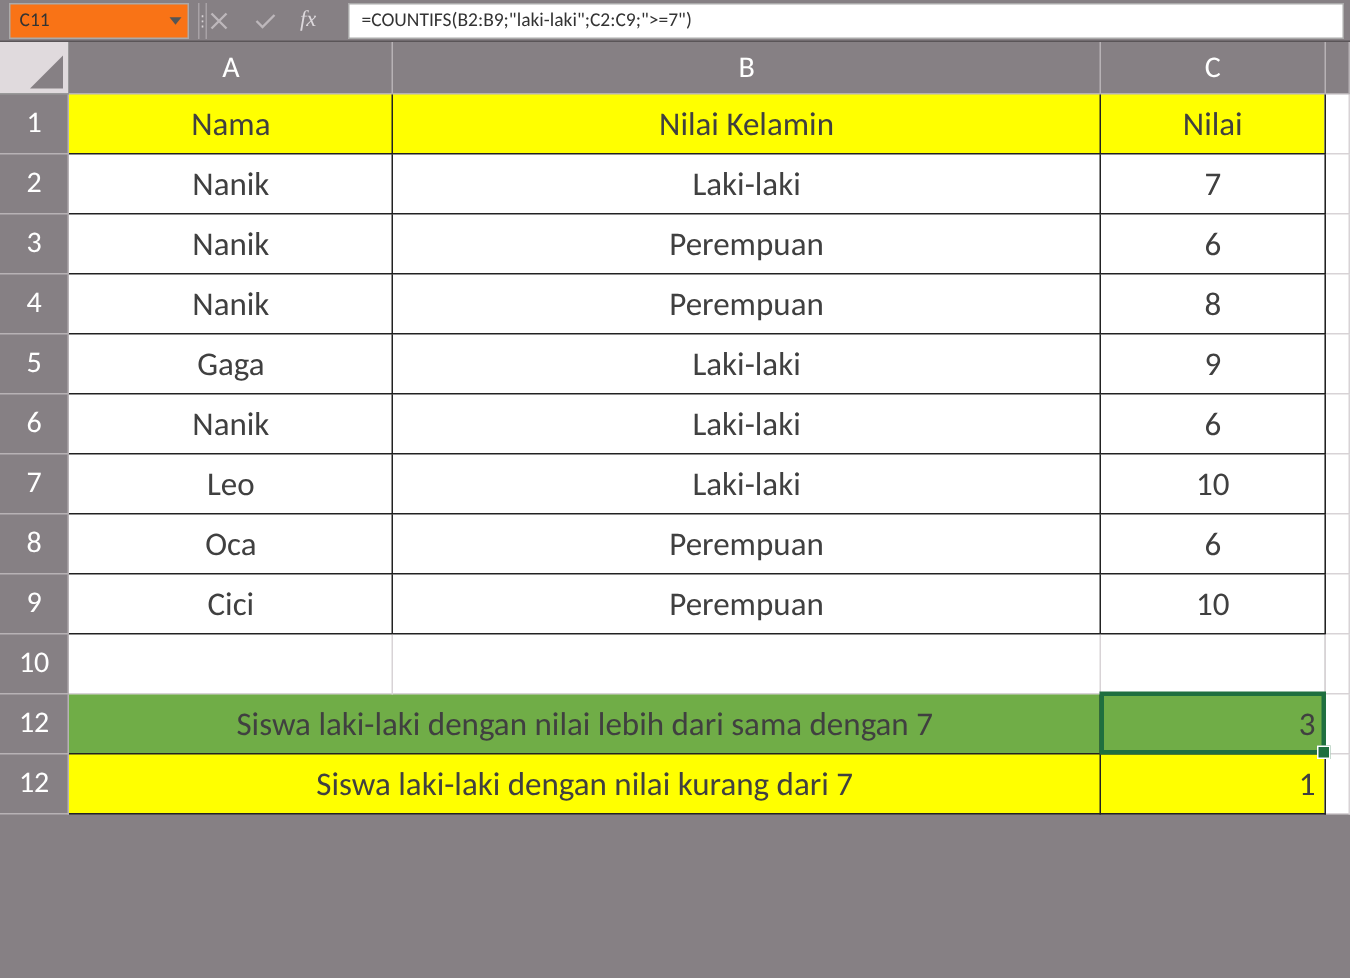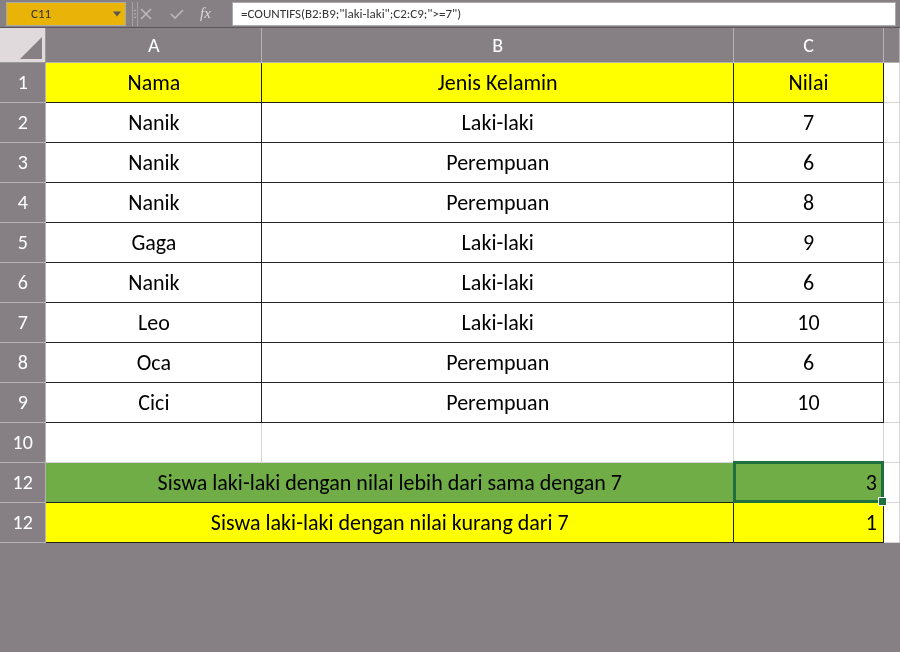--- a/index.html
+++ b/index.html
@@ -16,26 +16,26 @@
     display: flex;
     align-items: center;
     height: 28px;
     background: #868084;
     border-bottom: 1px solid #5a5558;
     padding: 0;
   }
   .name-box {
     width: 120px;
     height: 24px;
-    background: #eab308;
+    background: #f97316;
     border: 1px solid #aaa;
     margin: 2px 4px 2px 6px;
     display: flex;
     align-items: center;
-    padding: 0 24px;
+    padding: 0 6px;
     font-size: 13px;
     color: #333;
     position: relative;
   }
   .name-box .dropdown-arrow {
     position: absolute;
     right: 4px;
     top: 50%;
     transform: translateY(-50%);
     width: 0; height: 0;
@@ -127,21 +127,21 @@
     font-weight: normal;
     font-size: 20px;
     width: 46px;
     border-right: 1px solid #b7b2b5;
     border-bottom: 1px solid #b7b2b5;
     text-align: center;
   }
   td.cell {
     background: #ffffff;
     font-size: 22px;
-    color: #000000;
+    color: #404040;
     text-align: center;
     border: 1px solid #222;
     height: 40px;
     padding: 0 6px;
   }
   td.blank {
     background: #ffffff;
     border-right: 1px solid #d8d3d6;
     border-bottom: 1px solid #d8d3d6;
     height: 40px;
@@ -211,21 +211,21 @@
         <tr>
       <th class="corner-cell"></th>
       <th class="col-head"><span>A</span></th>
       <th class="col-head"><span>B</span></th>
       <th class="col-head"><span>C</span></th>
       <th class="col-head"></th>
     </tr>
     <tr>
       <th class="row-head"><span>1</span></th>
       <td class="cell hdr-yellow"><span>Nama</span></td>
-      <td class="cell hdr-yellow"><span>Jenis Kelamin</span></td>
+      <td class="cell hdr-yellow"><span>Nilai Kelamin</span></td>
       <td class="cell hdr-yellow"><span>Nilai</span></td>
       <td class="blank"></td>
     </tr>
     <tr>
       <th class="row-head"><span>2</span></th>
       <td class="cell"><span>Nanik</span></td>
       <td class="cell"><span>Laki-laki</span></td>
       <td class="cell"><span>7</span></td>
       <td class="blank"></td>
     </tr>

